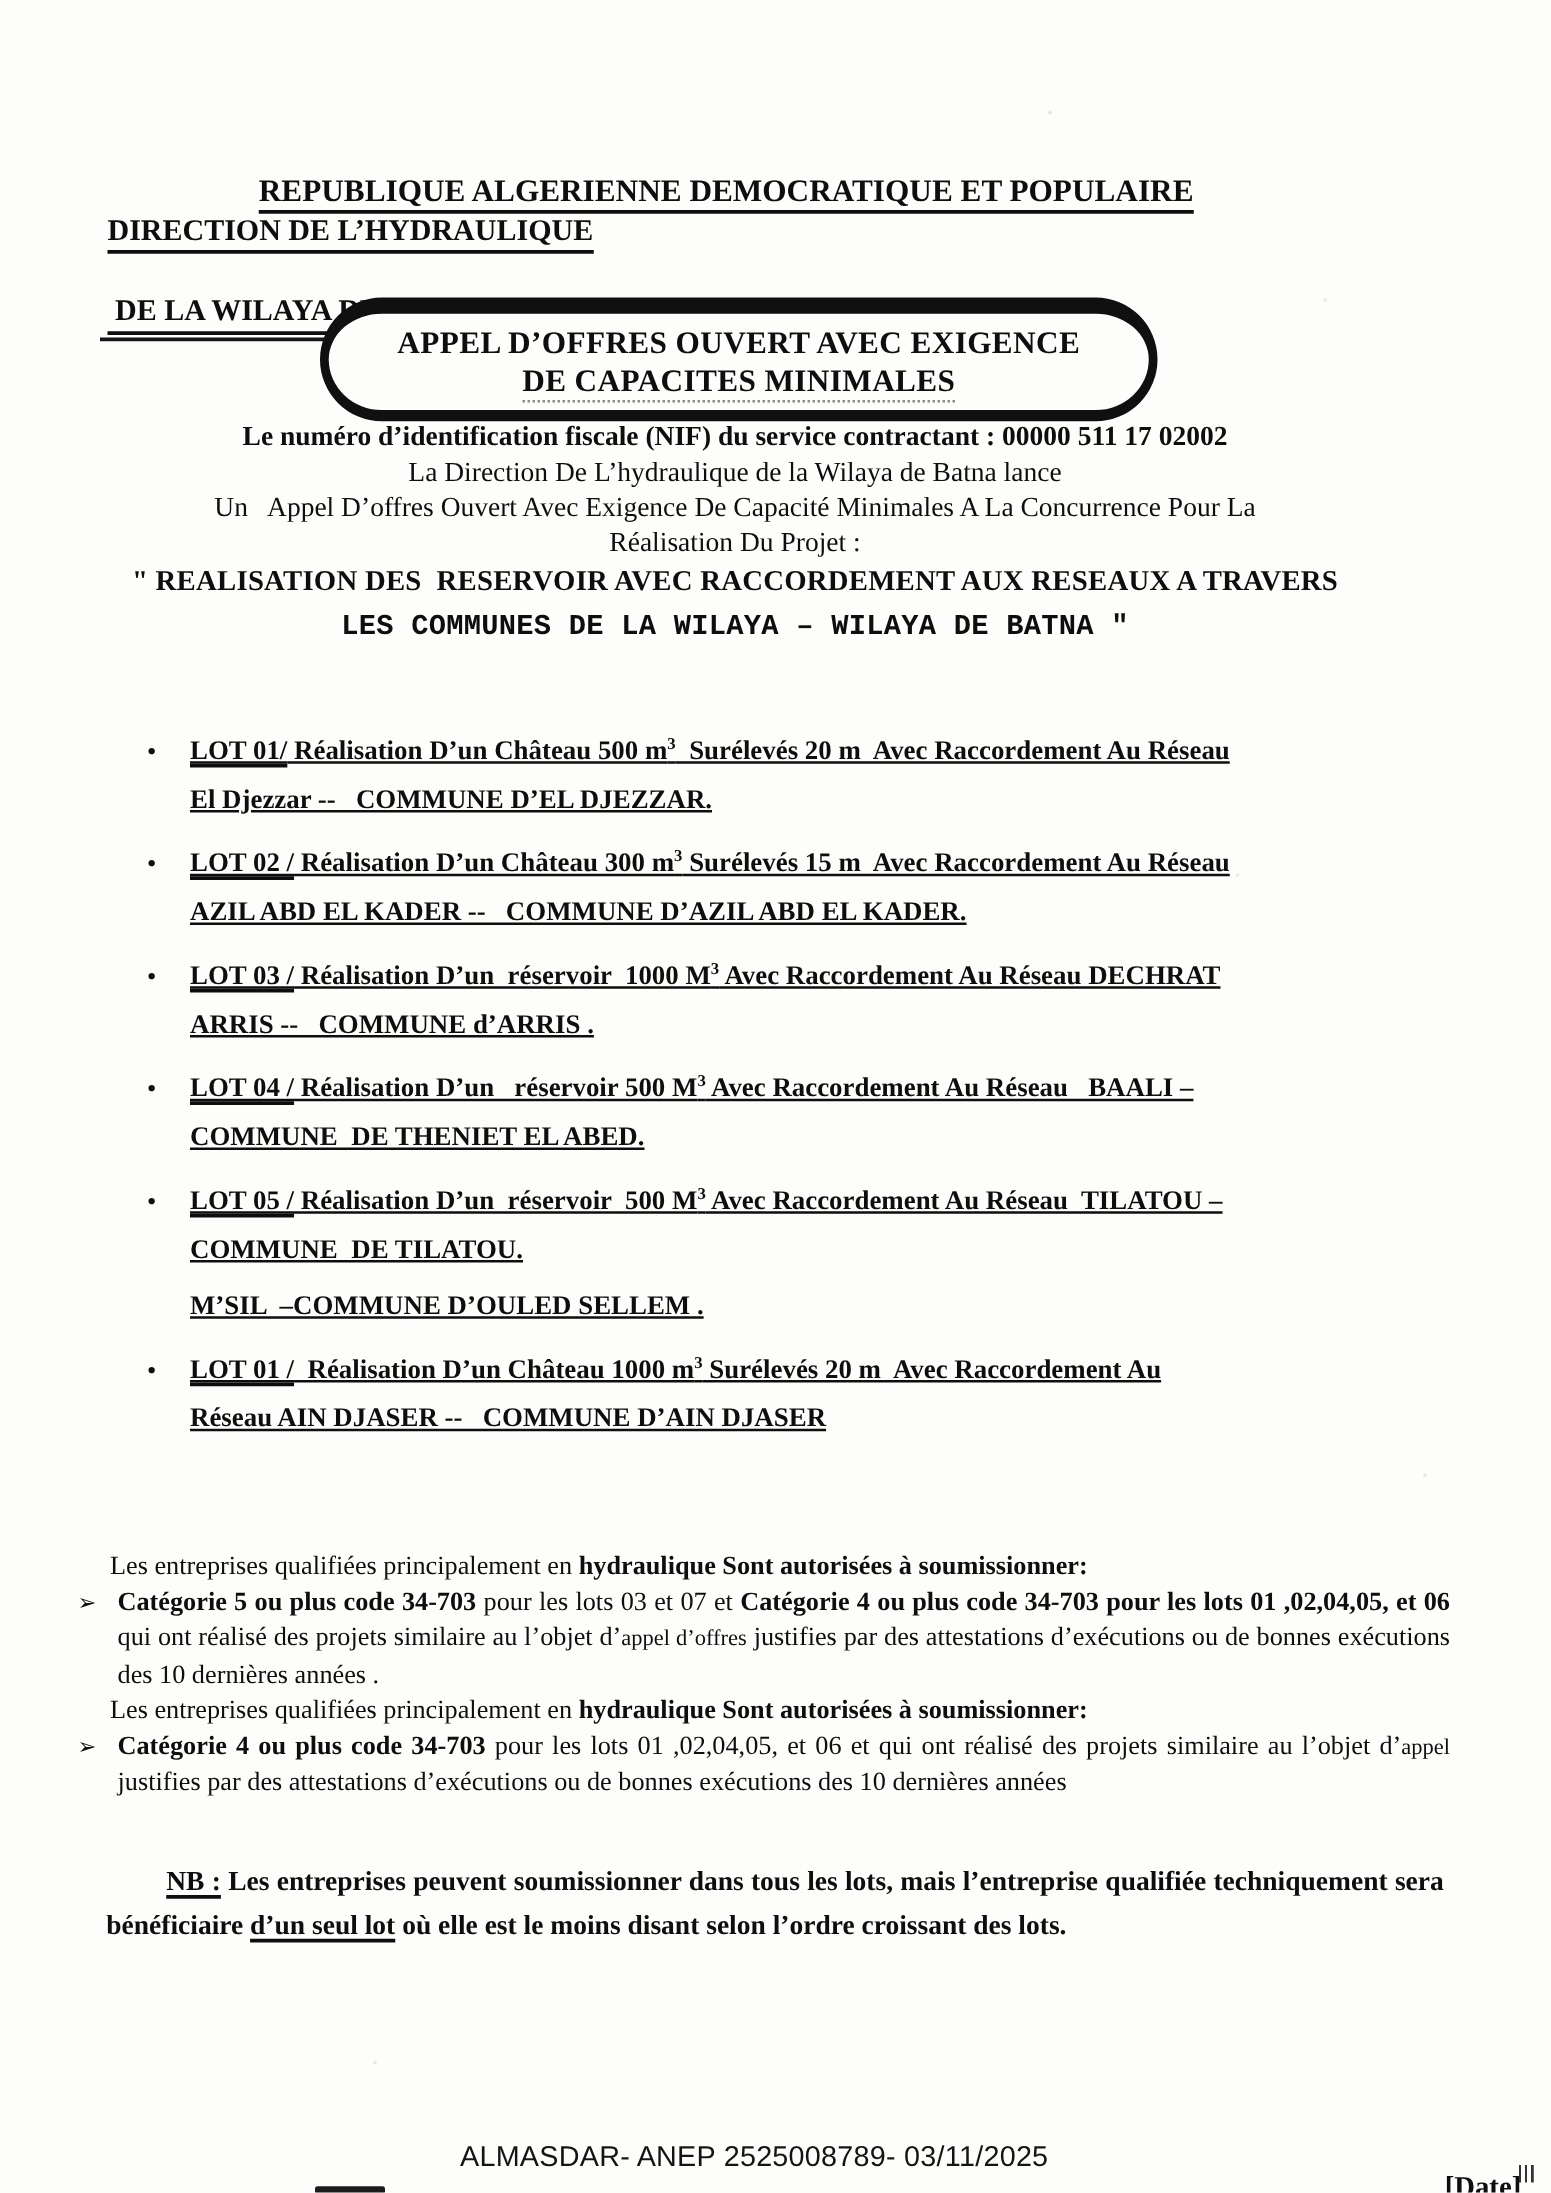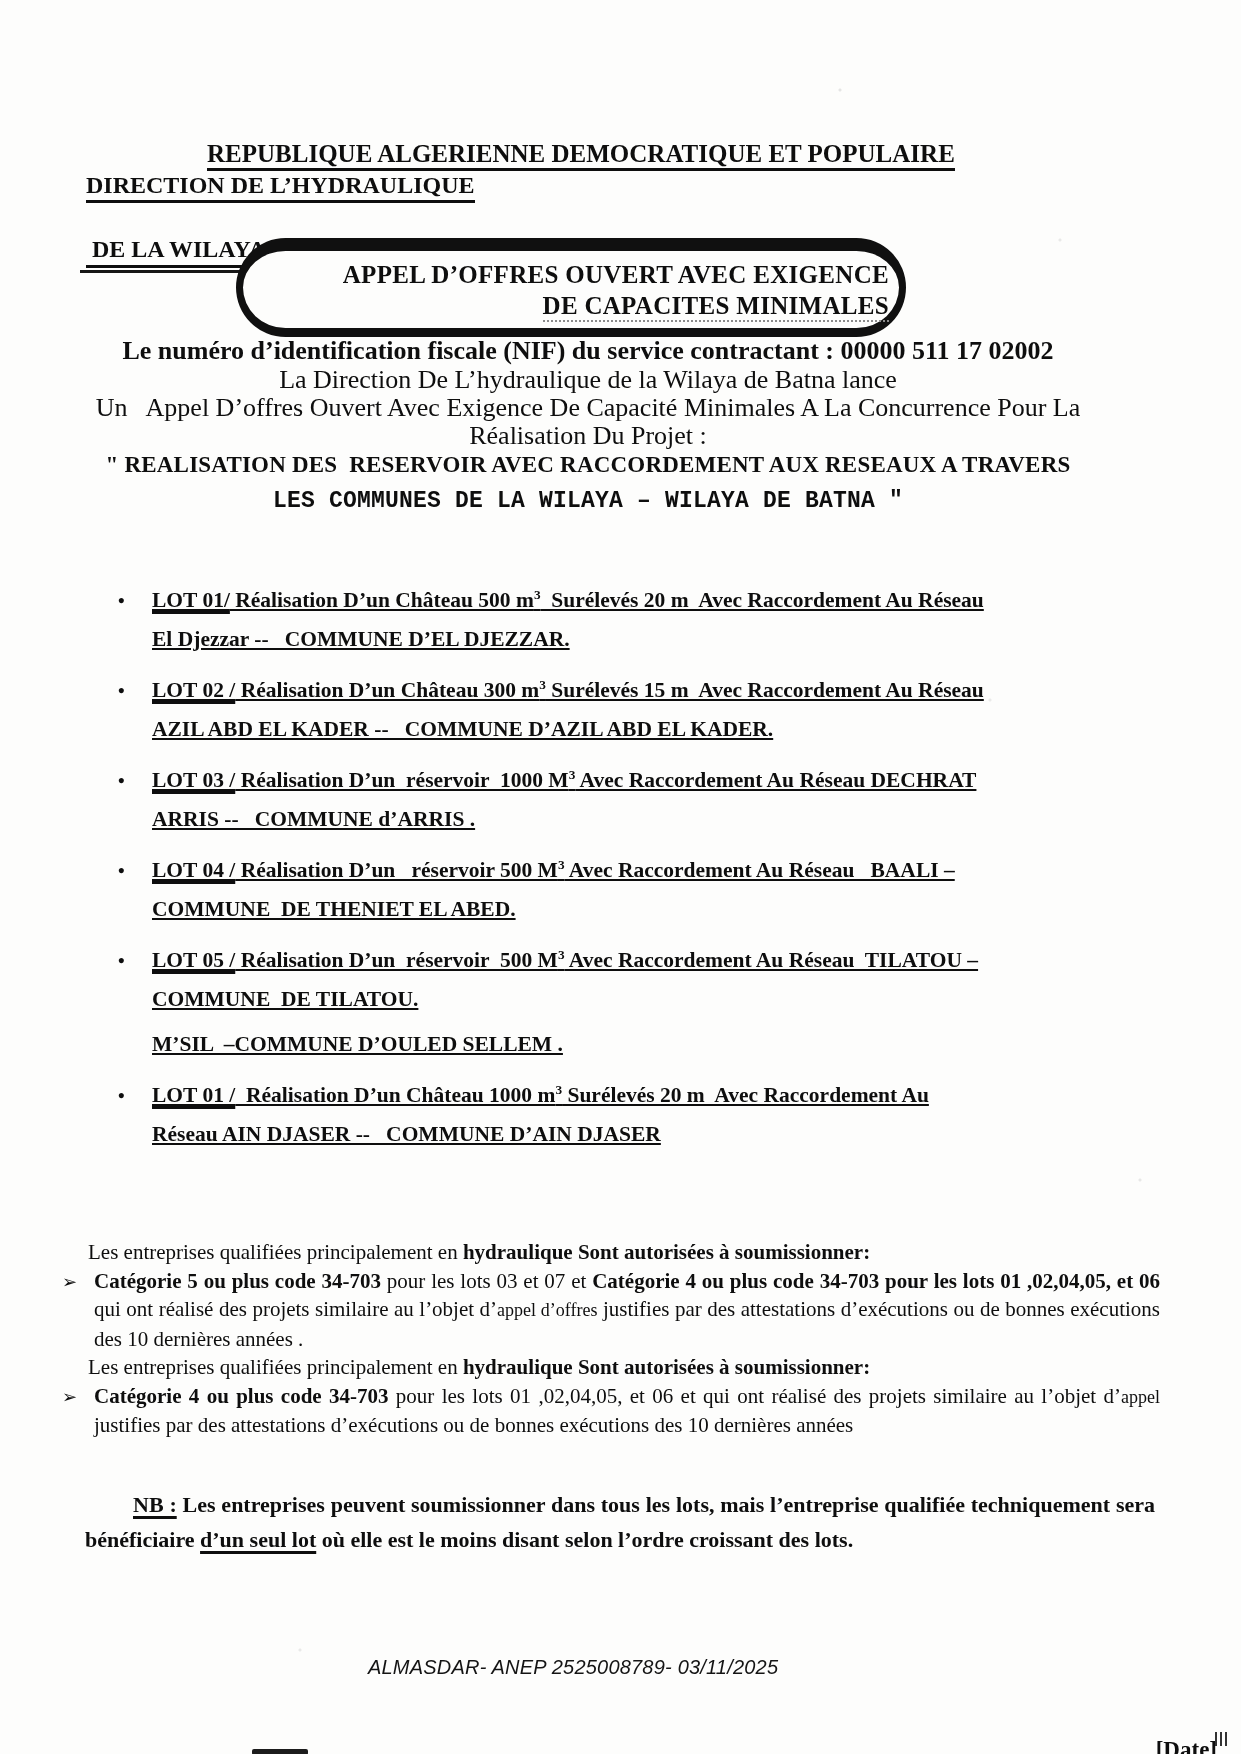--- a/index.html
+++ b/index.html
@@ -9,28 +9,28 @@
     radial-gradient(circle at 1060px 240px, rgba(120,120,120,.15) 1px, transparent 2px),
     radial-gradient(circle at 990px 700px, rgba(120,120,120,.14) 1px, transparent 2px),
     radial-gradient(circle at 1140px 1180px, rgba(120,120,120,.16) 1px, transparent 2px),
     radial-gradient(circle at 300px 1650px, rgba(120,120,120,.15) 1px, transparent 2px),
     #fdfdfc;}
   .hline{position:absolute;font-weight:bold;white-space:pre;}
   .h1{left:207px;top:140px;font-size:25px;border-bottom:3px solid #0e0e0e;padding-bottom:0;}
   .h2{left:86px;top:172px;font-size:24px;border-bottom:3px solid #0e0e0e;padding-bottom:1px;}
   .h3{left:86px;top:203px;font-size:24px;border-bottom:3px solid #0e0e0e;padding-bottom:2px;margin-top:33px;}
   .h3::after{content:"";position:absolute;left:-6px;right:-10px;bottom:-8px;height:3px;background:#161616;}
-  .banner{position:absolute;left:236px;top:238px;width:636px;border:7px solid #101010;
+  .banner{position:absolute;left:256px;top:238px;width:636px;border:7px solid #101010;
     border-top-width:13px;border-bottom-width:9px;border-radius:52px;
-    text-align:right;padding:8px 10px 7px;background:#fdfdfc;}
+    text-align:center;padding:8px 10px 7px;background:#fdfdfc;}
   .banner::before{content:"";position:absolute;top:-17px;left:-15px;right:-14px;bottom:-14px;
     border:3px solid #101010;border-radius:58px;z-index:-1;}
   .banner div{font-weight:bold;font-size:25px;line-height:31px;letter-spacing:.3px;}
   .banner .u2{border-bottom:2px dotted #8b8b8b;padding-bottom:1px;}
-  .cline{position:absolute;left:58px;width:1060px;text-align:center;white-space:pre;font-size:26px;}
+  .cline{position:absolute;left:58px;width:1060px;text-align:center;white-space:pre;font-size:22px;}
   .nif{top:336px;font-weight:bold;}
   .i2{top:365px;}
   .i3{top:393px;}
   .i4{top:421px;}
   .proj{font-weight:bold;font-size:23px;letter-spacing:.2px;}
   .p1{top:452px;}
   .p2{top:488px;font-family:Liberation Mono, monospace;}
   .lots{position:absolute;left:118px;top:572px;width:960px;font-weight:bold;font-size:21.5px;text-decoration:underline;}
   .lot-line{height:45px;line-height:45px;white-space:pre;}
   .bullet{display:inline-block;width:34px;font-size:19px;}
@@ -39,22 +39,22 @@
   sup{font-size:.62em;font-weight:bold;}
   .paras{position:absolute;left:62px;top:1238px;width:1098px;font-size:21px;line-height:28.5px;}
   .pintro{margin:0 0 0 26px;}
   .cat{position:relative;padding-left:32px;text-align:justify;margin:0;}
   .arrow{position:absolute;left:0;top:1px;font-size:18px;}
   b{font-weight:bold;}
   .small{font-size:18px;}
   .nb{position:absolute;left:85px;top:1487px;width:1070px;font-weight:bold;font-size:22px;
     line-height:35px;text-align:justify;text-indent:48px;}
   .nb .ul{text-decoration:underline;text-decoration-thickness:2.5px;text-underline-offset:4px;}
-  .footer{position:absolute;left:368px;top:1656px;font-family:"Liberation Sans","DejaVu Sans",sans-serif;
-    font-size:20px;color:#141414;letter-spacing:.2px;font-style:italic;}
+  .footer{position:absolute;left:368px;top:1712px;font-family:"Liberation Sans","DejaVu Sans",sans-serif;
+    font-size:23px;color:#141414;letter-spacing:.2px;}
   .corner{position:absolute;right:24px;top:1737px;font-size:23px;font-weight:bold;}
   .ticks{position:absolute;right:14px;top:1732px;width:12px;height:14px;
     background:repeating-linear-gradient(90deg,#333 0 2px,transparent 2px 5px);}
   .smudge{position:absolute;left:252px;top:1749px;width:56px;height:6px;background:#1c1c1c;border-radius:2px;}
 </style>
 </head>
 <body>
 
 <div class="page">
 

